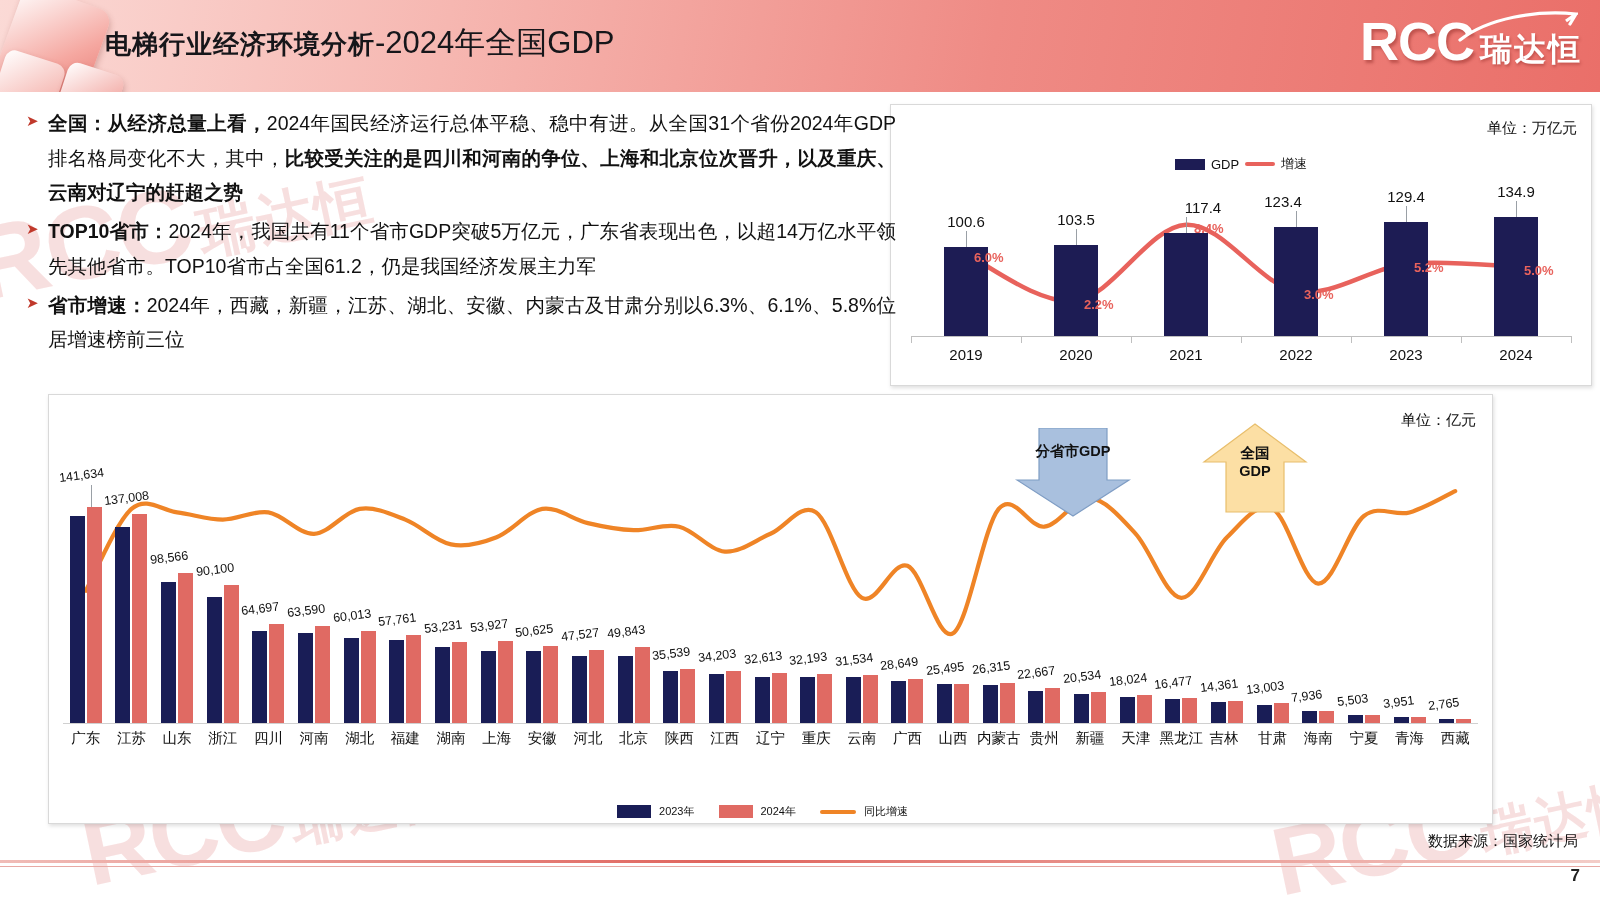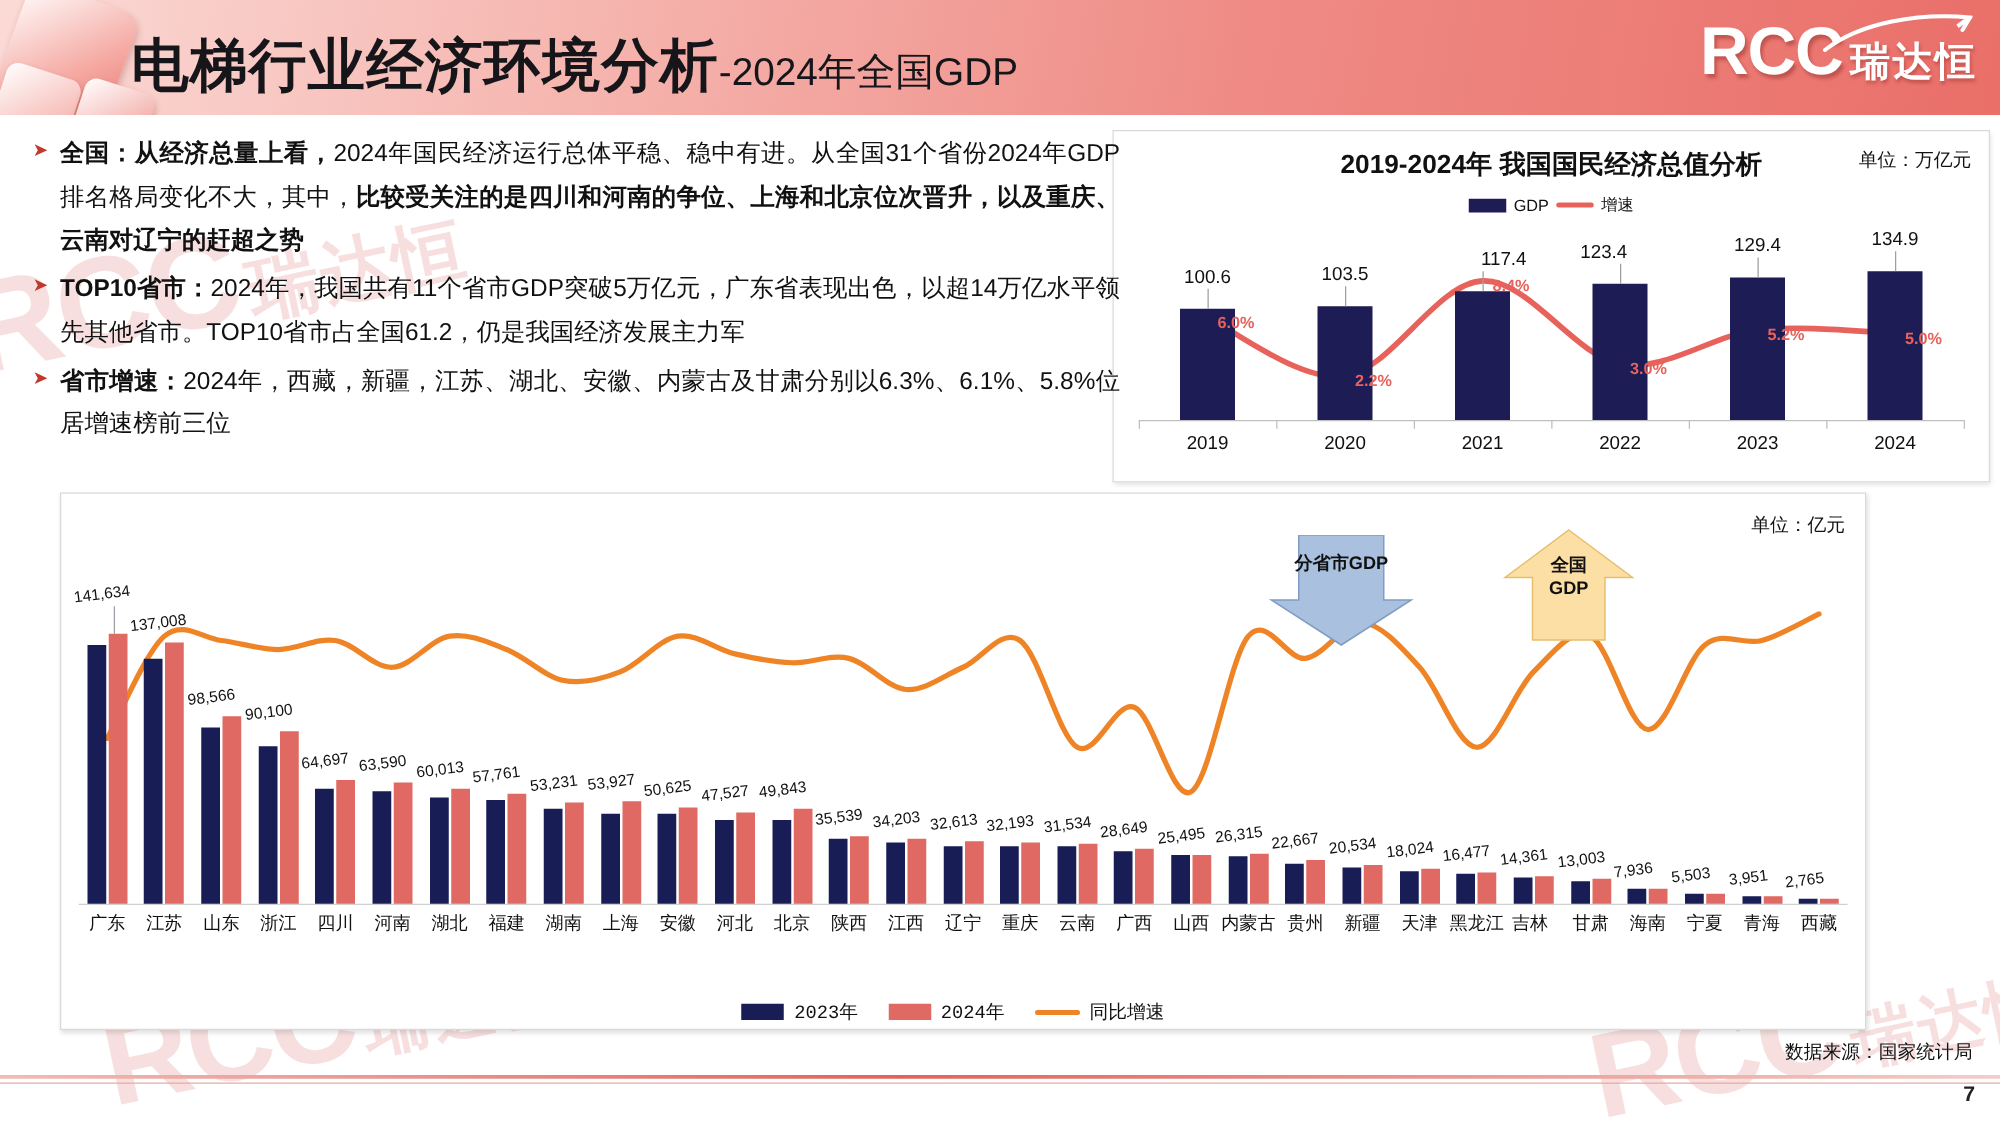--- a/index.html
+++ b/index.html
@@ -26,21 +26,21 @@
     background:linear-gradient(135deg,#ffffff 0%,#f5a7a0 55%,#e06a63 100%);
     box-shadow:2px 3px 6px rgba(120,40,35,.28);}
   #header .deco i.a{left:10px;top:4px;width:92px;height:128px;transform:rotate(20deg);
     border-radius:14px 14px 26px 14px;}
   #header .deco i.b{left:6px;top:66px;width:62px;height:56px;transform:rotate(18deg);
     background:linear-gradient(135deg,#ffffff,#f3a59e);}
   #header .deco i.c{left:70px;top:78px;width:58px;height:48px;transform:rotate(18deg);
     background:linear-gradient(135deg,#ffffff,#ef938c);}
   #slide-title{position:absolute;left:105px;top:22px;z-index:6;
     color:#16161a;white-space:nowrap;}
-  #slide-title .main{font-size:46px;font-weight:700;letter-spacing:1px;}
+  #slide-title .main{font-size:26px;font-weight:700;letter-spacing:1px;}
   #slide-title .sub{font-size:31px;font-weight:400;letter-spacing:0px;}
   #logo{position:absolute;right:18px;top:14px;z-index:6;color:#fff;
     display:flex;align-items:flex-end;white-space:nowrap;}
   #logo .rcc{font-size:54px;font-weight:800;letter-spacing:-1px;line-height:1;
     text-shadow:2px 3px 3px rgba(140,40,35,.45);}
   #logo .cn{font-size:32px;font-weight:700;letter-spacing:2px;line-height:1;
     margin-left:6px;padding-bottom:3px;text-shadow:1px 2px 3px rgba(140,40,35,.45);}
   #logo .swoosh{position:absolute;right:4px;top:-4px;width:120px;height:34px;}
 
   
@@ -86,21 +86,21 @@
   .grp{position:absolute;bottom:27px;}
   .bar{position:absolute;bottom:0;}
   .bar.y23{background:#191d56;}
   .bar.y24{background:#e06a63;}
   .bval{position:absolute;font-size:12.5px;color:#111;white-space:nowrap;
     transform:rotate(-7deg);transform-origin:left bottom;}
   .bxlab{position:absolute;bottom:2px;font-size:14.5px;color:#111;text-align:center;
     white-space:nowrap;}
   #b-line{position:absolute;left:0;top:0;width:1415px;height:315px;overflow:visible;}
   #b-legend{position:absolute;left:0;right:0;bottom:4px;display:flex;
-    justify-content:center;align-items:center;gap:8px;font-size:15px;color:#111;font-family:Liberation Mono, monospace;}
+    justify-content:center;align-items:center;gap:8px;font-size:11px;color:#111;}
   #b-legend .sw{width:34px;height:13px;display:inline-block;}
   #b-legend .sw.a{background:#191d56;}
   #b-legend .sw.b{background:#e06a63;}
   #b-legend .ln{width:36px;height:4px;background:#ef8426;display:inline-block;border-radius:2px;}
   #b-legend span.lbl{margin-right:16px;}
 
   
   .callout{position:absolute;z-index:6;margin-top:24px;}
   .callout .cl-txt{position:absolute;left:0;right:0;text-align:center;
     font-size:14.5px;font-weight:700;color:#111;line-height:1.25;}
@@ -156,21 +156,20 @@
     <span class="arrow">➤</span>
     <span class="txt"><b>TOP10省市：</b><span>2024年，我国共有11个省市GDP突破5万亿元，广东省表现出色，以超14万亿水平领先其他省市。TOP10省市占全国61.2，仍是我国经济发展主力军</span></span>
   </div>
   <div class="bullet">
     <span class="arrow">➤</span>
     <span class="txt"><b>省市增速：</b><span>2024年，西藏，新疆，江苏、湖北、安徽、内蒙古及甘肃分别以6.3%、6.1%、5.8%位居增速榜前三位</span></span>
   </div>
 </div>
 
 <div class="panel" id="panel-top">
-  <div class="chart-title" id="t-title">2019-2024年 我国国民经济总值分析</div>
   <div class="unit" id="t-unit">单位：万亿元</div>
   <div id="t-legend">
     <span class="sw"></span>
     <span>GDP</span>
     <span class="ln"></span>
     <span>增速</span>
   </div>
   <div id="t-plot">
     <div class="axis"></div>
     <svg id="t-line" viewBox="0 0 660 172">

